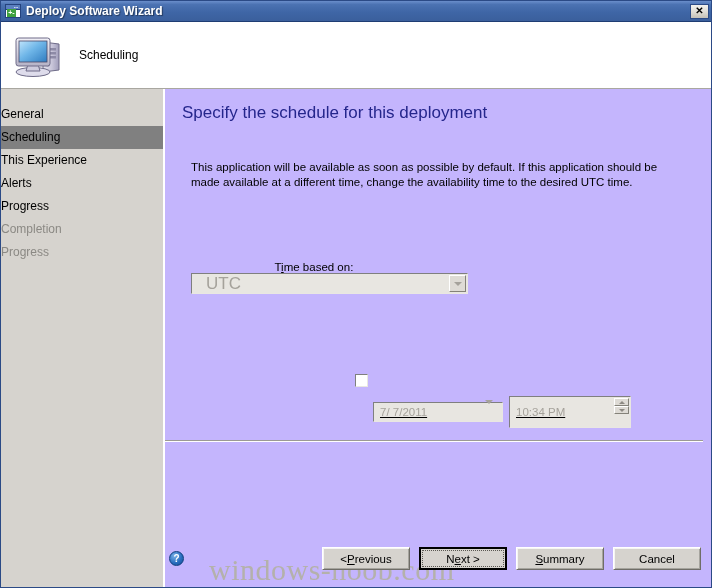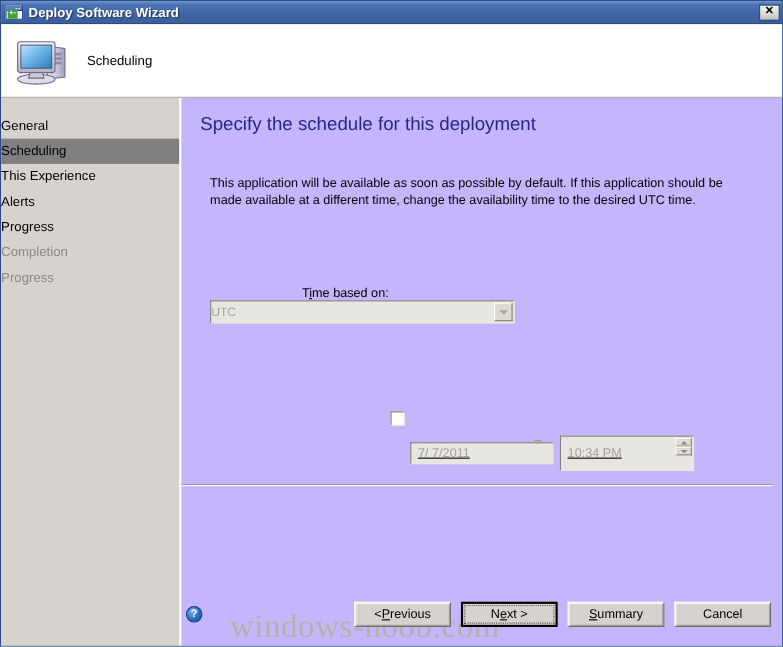--- a/index.html
+++ b/index.html
@@ -207,23 +207,23 @@
     height: 21px;
     background: #e8e6e1;
     border: 1px solid;
     border-color: #7f7f7f #e9e7e2 #e9e7e2 #7f7f7f;
     box-sizing: border-box;
     display: flex;
     align-items: center;
     position: relative;
   }
   .combo .combo-value {
-    font-size: 11px;
+    font-size: 17px;
     color: #a5a29b;
-    padding-left: 0;
+    padding-left: 14px;
     white-space: nowrap;
   }
   .combo .combo-btn {
     position: absolute;
     right: 1px; top: 1px;
     width: 17px;
     height: 17px;
     background: #dedbd5;
     border: 1px solid;
     border-color: #ffffff #848279 #848279 #ffffff;

